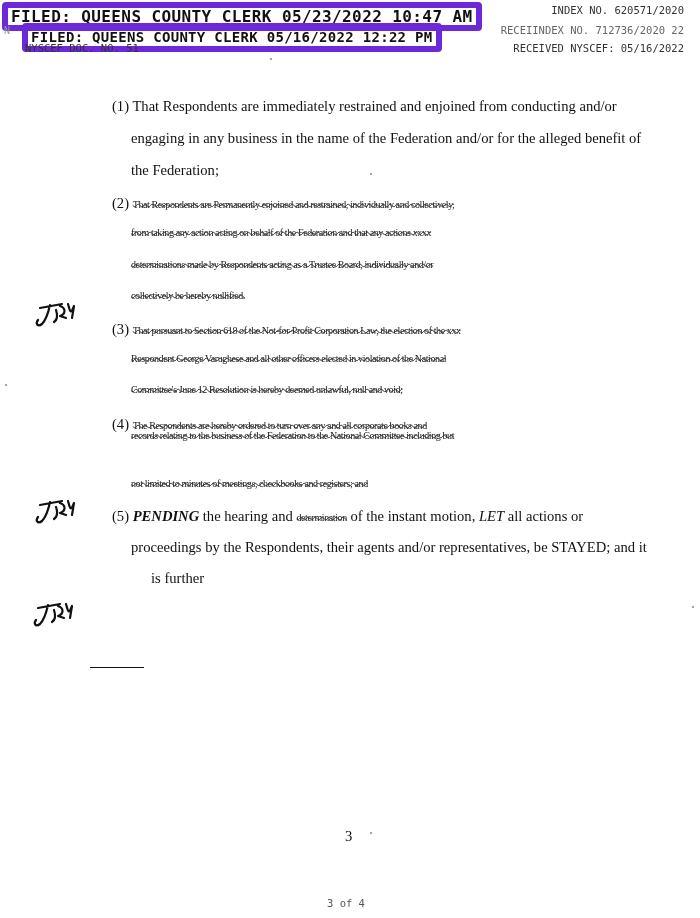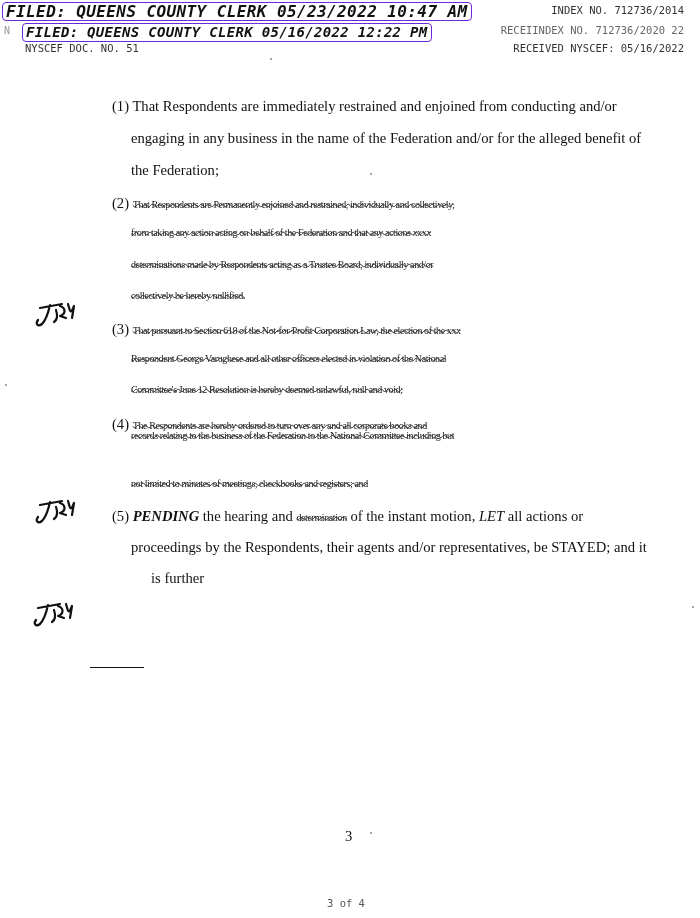--- a/index.html
+++ b/index.html
@@ -1,40 +1,40 @@
 <!DOCTYPE html>
 <html><head>
 <meta charset="utf-8">
 <style>
   html,body{margin:0;padding:0;background:#fff;}
   body{width:700px;height:918px;position:relative;overflow:hidden;color:#111;}
   .mono{font-family:"DejaVu Sans Mono","Liberation Mono",monospace;}
   .serif{font-family:"Liberation Serif","DejaVu Serif",serif;}
   .abs{position:absolute;white-space:nowrap;}
-  .stamp{border:1px solid #6d28d9;border-radius:4px;font-weight:bold;padding:0 3px;line-height:17px;background:transparent;font-style:italic;}
+  .stamp{border:6px solid #6d28d9;border-radius:4px;font-weight:bold;padding:0 3px;line-height:17px;background:transparent;}
   .stamp1{left:2px;top:2px;font-size:16px;letter-spacing:0.4px;}
   .stamp2{left:22px;top:23px;font-size:14px;letter-spacing:0.3px;}
   .ghost{color:#999;font-size:10px;}
   .hdr{font-size:10.5px;color:#333;}
   .body-line{font-size:14.6px;color:#111;text-align:center;}
   .struck{font-size:10px;color:#222;text-decoration:line-through;text-decoration-style:wavy;text-decoration-color:#333;letter-spacing:-0.4px;}
   .sig{position:absolute;width:46px;height:34px;}
   .sig path{fill:none;stroke:#111;stroke-width:2.2;stroke-linecap:round;stroke-linejoin:round;}
   .small-nyscef{font-family:"Liberation Sans",sans-serif;font-size:9.5px;}
   .fill-blank{font-family:"Liberation Sans",sans-serif;font-size:10.5px;display:inline-block;border-bottom:1px solid #111;width:54px;text-align:center;line-height:12px;}
   .dot{position:absolute;width:2px;height:2px;background:#888;border-radius:1px;}
 </style>
 </head>
 <body>
 
 <div class="abs mono stamp stamp1">FILED: QUEENS COUNTY CLERK 05/23/2022 10:47 AM</div>
 <div class="abs mono ghost" style="left:4px;top:25px;">N</div>
 <div class="abs mono stamp stamp2">FILED: QUEENS COUNTY CLERK 05/16/2022 12:22 PM</div>
 
-<div class="abs mono hdr" style="right:16px;top:4px;">INDEX NO. 712736/2014</div>
+<div class="abs mono hdr" style="right:16px;top:4px;">INDEX NO. 620571/2020</div>
 <div class="abs mono hdr" style="right:16px;top:24px;color:#666;">RECEIINDEX NO. 712736/2020 22</div>
 <div class="abs mono hdr" style="left:25px;top:42px;">NYSCEF DOC. NO. 51</div>
 <div class="abs mono hdr" style="right:16px;top:42px;margin-left:40px;">RECEIVED NYSCEF: 05/16/2022</div>
 
 <div class="abs serif body-line" style="left:112px;top:98px;">
   <span>(1)</span>
   <span>That Respondents are immediately restrained and enjoined from conducting and/or</span>
 </div>
 <div class="abs serif body-line" style="left:131px;top:130px;">engaging in any business in the name of the Federation and/or for the alleged benefit of</div>
 <div class="abs serif body-line" style="left:131px;top:162px;">the Federation;</div>

